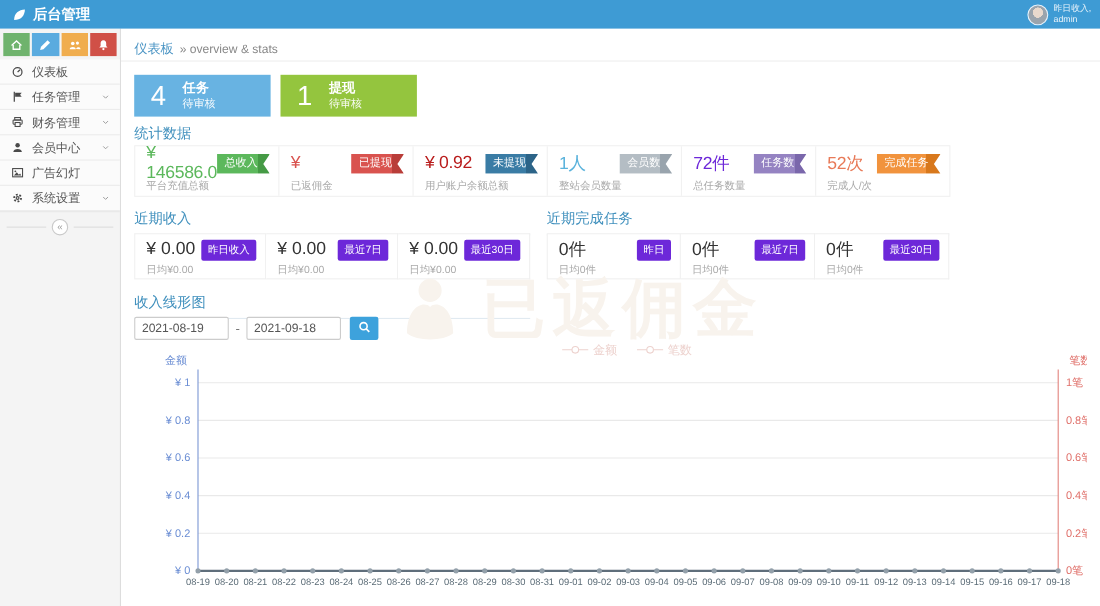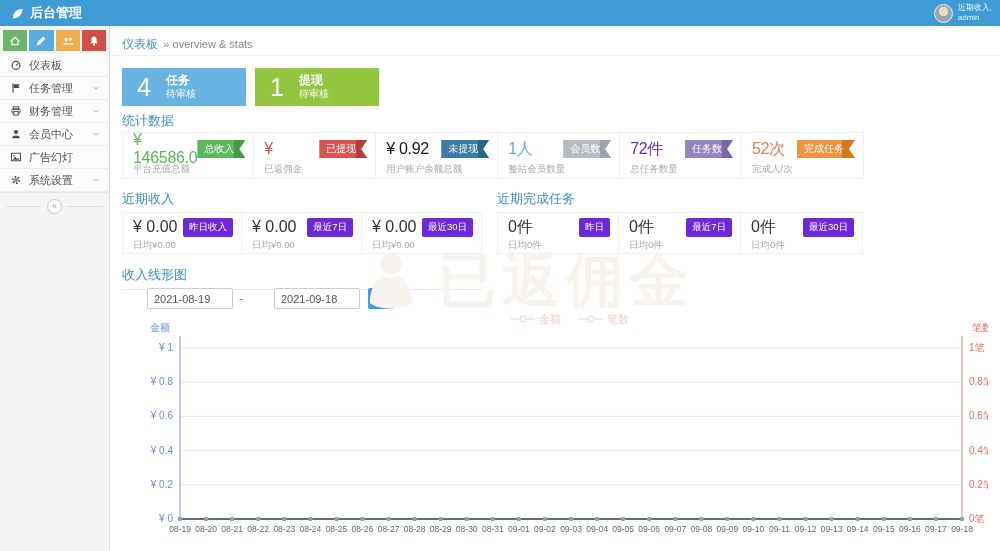--- a/index.html
+++ b/index.html
@@ -59,21 +59,21 @@
   .r-tasks { left:387px; }
   .icell { width:120px; height:42px; border:1px solid #f0f0f0; padding:4px 8px 3px 10px; background:#fff; }
   .r-tasks .icell { width:122px; }
   .icell + .icell { border-left:none; }
   .icell .top { display:flex; justify-content:space-between; align-items:center; height:20px; }
   .icell .val { font-size:16px; color:#333; }
   .icell .sub { font-size:9.5px; color:#a9a9a9; margin-top:2px; }
   .mini { background:#6d28d9; color:#fff; font-size:9.5px; padding:3px 6px; border-radius:2px; white-space:nowrap; }
 
   .dates { position:absolute; left:12px; top:262px; display:flex; align-items:center; gap:6px; }
-  .dinput { width:86px; height:21px; border:1px solid #ccc; border-radius:2px; font-size:11px; color:#555; padding:0 6px; font-family:"Liberation Sans",sans-serif;margin-left:25px; }
+  .dinput { width:86px; height:21px; border:1px solid #ccc; border-radius:2px; font-size:11px; color:#555; padding:0 6px; font-family:"Liberation Sans",sans-serif; }
   .dash { color:#777; font-size:12px; }
   .searchbtn { width:26px; height:21px; background:#3da2dc; border:none; border-radius:2px; display:flex; align-items:center; justify-content:center; cursor:pointer; margin-left:2px; }
 
   .legend { position:absolute; left:60px; top:283px; width:800px; text-align:center; }
   .lg-item { color:#edd2ce; font-size:11px; margin:0 9px; display:inline-flex; align-items:center; gap:4px; cursor:pointer; }
 
   .watermark { position:absolute; left:248px; top:216px; display:flex; align-items:center; gap:14px; color:#f8f3ed; pointer-events:none; z-index:3; }
   .watermark .wm-text { font-size:58px; font-weight:bold; letter-spacing:6px; }
 
   .chart-wrap { position:absolute; left:12px; top:296px; }
@@ -89,21 +89,21 @@
       <span id="logo-icon">
           <svg viewBox="0 0 16 16" width="15" height="15">
             <path d="M3 13C3 6.5 7.5 3 13.5 2.8 13.3 9 9.5 13 3 13z" fill="#fff"></path>
           </svg>
         </span>
       <span>后台管理</span>
     </div>
     <div class="userbox">
       <span class="avatar"></span>
       <span class="welcome">
-        <span>近期收入,</span><br>
+        <span>昨日收入,</span><br>
         <span>admin</span>
       </span>
     </div>
   </div>
 
   <div class="sidebar">
     <div class="quickrow" id="quickrow">
         <div class="qbtn" style="background: rgb(111, 179, 109);">
           <svg viewBox="0 0 16 16" width="12" height="12">
             <path d="M2 8.5 8 3l6 5.5" fill="none" stroke="currentColor" stroke-width="1.6"></path>
@@ -248,21 +248,21 @@
         </div>
         <div class="scell">
           <div class="top">
             <span class="val" style="color:#d9534f">¥</span>
             <span class="ribbon" style="background:linear-gradient(to right,#d9534f 0 78%,#b93d39 78%)">已提现</span>
           </div>
           <div class="sub">已返佣金</div>
         </div>
         <div class="scell">
           <div class="top">
-            <span class="val" style="color:#0f172a">¥ 0.92</span>
+            <span class="val" style="color:#b91c1c">¥ 0.92</span>
             <span class="ribbon" style="background:linear-gradient(to right,#3a7ca5 0 78%,#2c6488 78%)">未提现</span>
           </div>
           <div class="sub">用户账户余额总额</div>
         </div>
         <div class="scell">
           <div class="top">
             <span class="val" style="color:#5bb3dc">1人</span>
             <span class="ribbon" style="background:linear-gradient(to right,#b4bdc4 0 78%,#99a4ad 78%)">会员数</span>
           </div>
           <div class="sub">整站会员数量</div>

